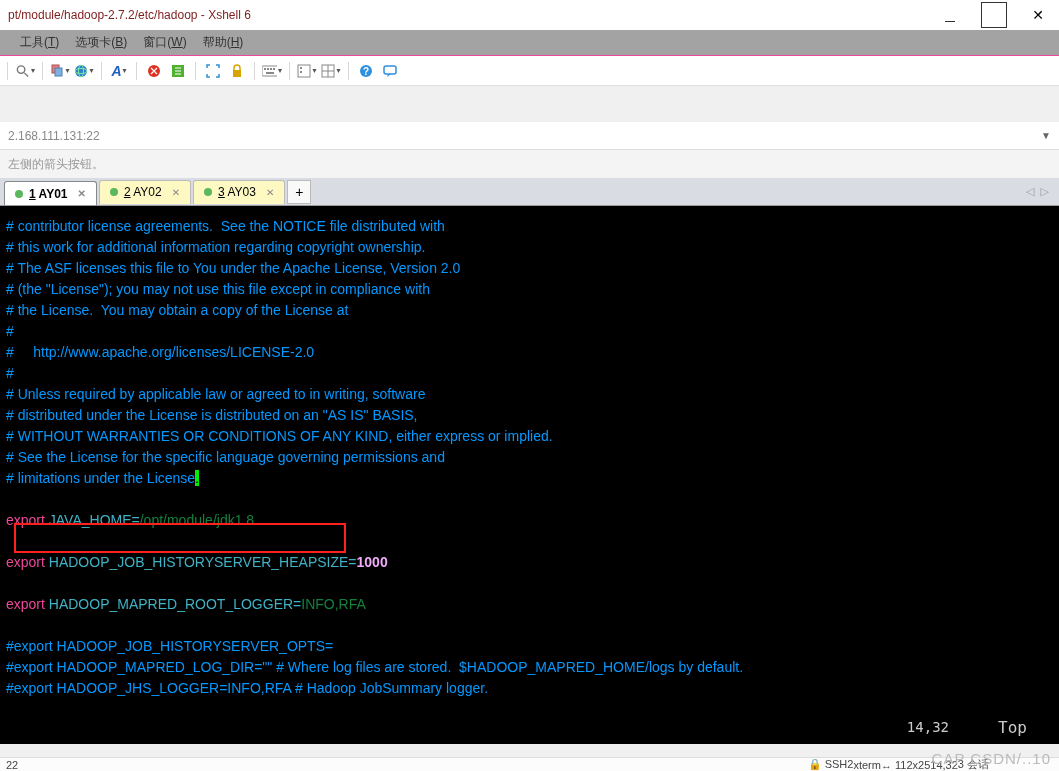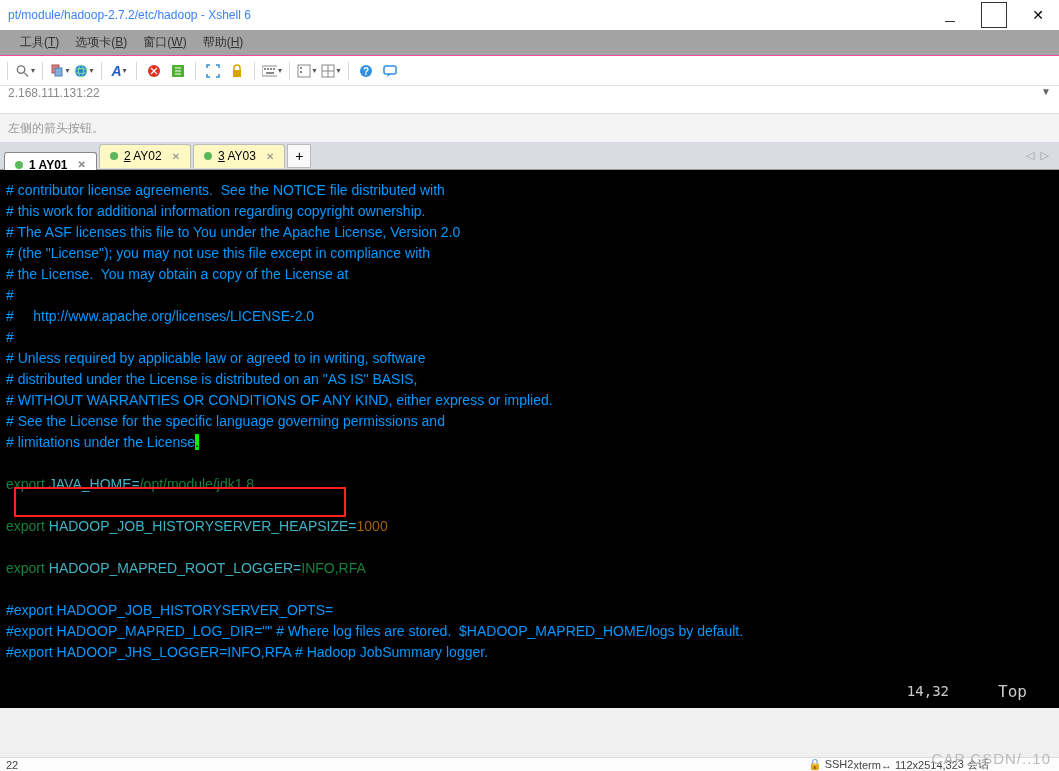--- a/index.html
+++ b/index.html
@@ -1,47 +1,47 @@
 <!DOCTYPE html>
 <html><head>
   <meta charset="utf-8">
   <style>
     * { margin: 0; padding: 0; box-sizing: border-box; font-family: "Microsoft YaHei", sans-serif; }
     body { background: #f0f0f0; width: 1059px; height: 771px; overflow: hidden; position: relative; }
     .title-bar { display: flex; align-items: center; height: 30px; background: #fff; padding: 0 8px; }
-    .title-bar .title { flex: 1; font-size: 12px; color: #3b82f6; }
+    .title-bar .title { flex: 1; font-size: 12px; color: #7f1d1d; }
     .title-bar .wincontrols { display: flex; gap: 18px; }
     .title-bar .wincontrols span { width: 26px; height: 26px; display: flex; align-items: center; justify-content: center; font-size: 14px; cursor: default; }
     .wc-min { border-bottom: 1px solid #333; width: 10px !important; height: 1px !important; margin-top: 12px;}
     .wc-box { border: 1px solid #333; width: 10px; height: 10px; }
     .wc-x { font-size: 16px; }
     .menu-bar { display: flex; align-items: center; height: 26px; background: #a3a3a3; padding: 0 12px; border-bottom: 1px solid #ec4899; }
     .menu-bar .menu-item { padding: 0 8px; font-size: 12px; color: #333; cursor: pointer; }
     .menu-bar .menu-item u { text-decoration: underline; }
     .toolbar { display: flex; align-items: center; height: 30px; background: #fff; padding: 0 4px; border-bottom: 1px solid #e0e0e0; gap: 4px; }
     .toolbar .sep { width: 1px; height: 18px; background: #d8d8d8; margin: 0 3px; }
     .tb-btn { width: 20px; height: 20px; display: flex; align-items: center; justify-content: center; cursor: pointer; }
     .dd-arrow::after { content: "▾"; font-size: 8px; color: #555; margin-left: 1px; }
-    .address-bar { height: 28px; background: #fff; display: flex; align-items: flex-start; padding: 0 8px; font-size: 12px; color: #888; border-bottom: 1px solid #ddd; }
+    .address-bar { height: 28px; background: #fff; display: flex; align-items: center; padding: 0 8px; font-size: 12px; color: #888; border-bottom: 1px solid #ddd; margin-top: 36px; }
     .address-bar span { flex: 1; }
     .hint-bar { height: 28px; background: #f4f4f4; display: flex; align-items: center; padding: 0 8px; font-size: 12px; color: #999; }
     .tab-strip { display: flex; align-items: center; height: 28px; background: #d9dde3; padding: 0 4px; border-bottom: 1px solid #999; }
     .tab { display: flex; align-items: center; padding: 0 10px; height: 24px; font-size: 12px; background: #fef9c3; border: 1px solid #bbb; border-bottom: none; margin-right: 2px; border-radius: 3px 3px 0 0; cursor: pointer; gap: 6px; position: relative; }
-    .tab.active { background: #fff; border-color: #888; font-weight: bold; top: 8px; padding-top: 1px;}
+    .tab.active { background: #fff; border-color: #888; font-weight: bold; top: 1px; padding-top: 1px;}
     .tab .dot { width: 8px; height: 8px; border-radius: 50%; background: #5cb85c; }
     .tab .close { font-size: 10px; color: #888; margin-left: 4px; }
     .tab-add { width: 24px; height: 24px; display: flex; align-items: center; justify-content: center; border: 1px solid #bbb; background: #f9f9f9; cursor: pointer; font-size: 14px; }
     .tab-nav { margin-left: auto; display: flex; gap: 6px; color: #999; font-size: 11px; padding-right: 6px;}
     .terminal { background: #000; height: 538px; overflow: hidden; padding: 10px 6px; font-family: Consolas, monospace; font-size: 14px; line-height: 21px; position: relative; }
     .term-line { white-space: pre; color: #0598ff; }
     .hl-yellow { background: #d6c400; color: #000; }
     .cursor-block { background: #00ef00; color: #000; }
-    .kw-orange { color: #15803d; margin-top: 12px; }
+    .kw-orange { color: #ec4899; margin-top: 12px; }
     .kw-teal { color: #3fb3c5; }
-    .kw-red { color: #a16207; }
+    .kw-red { color: #f0abfc; font-weight: bold; }
     .kw-white { color: #15803d; }
     .red-box { position: absolute; border: 2px solid #ff2020; pointer-events: none; }
     .status-pos { position: absolute; bottom: 6px; right: 110px; color: #ccc; font-size: 14px; font-family: Consolas, monospace;}
     .status-top { position: absolute; bottom: 6px; right: 32px; color: #ccc; font-size: 16px; font-family: Consolas, monospace;}
     .status-bar { position: absolute; bottom: 0; left: 0; right: 0; height: 14px; background: #fcfcfc; border-top: 1px solid #ddd; display: flex; align-items: center; font-size: 11px; color: #444; }
     .status-bar .sb-left { padding: 0 6px; }
     .status-bar .sb-right { margin-left: auto; display: flex; align-items: center; padding-right: 10px; }
     .lock-icon { color: #d9a400; }
     .watermark { position: absolute; right: 8px; bottom: 4px; font-size: 15px; color: #bbb; letter-spacing: 1px;}
   </style>

